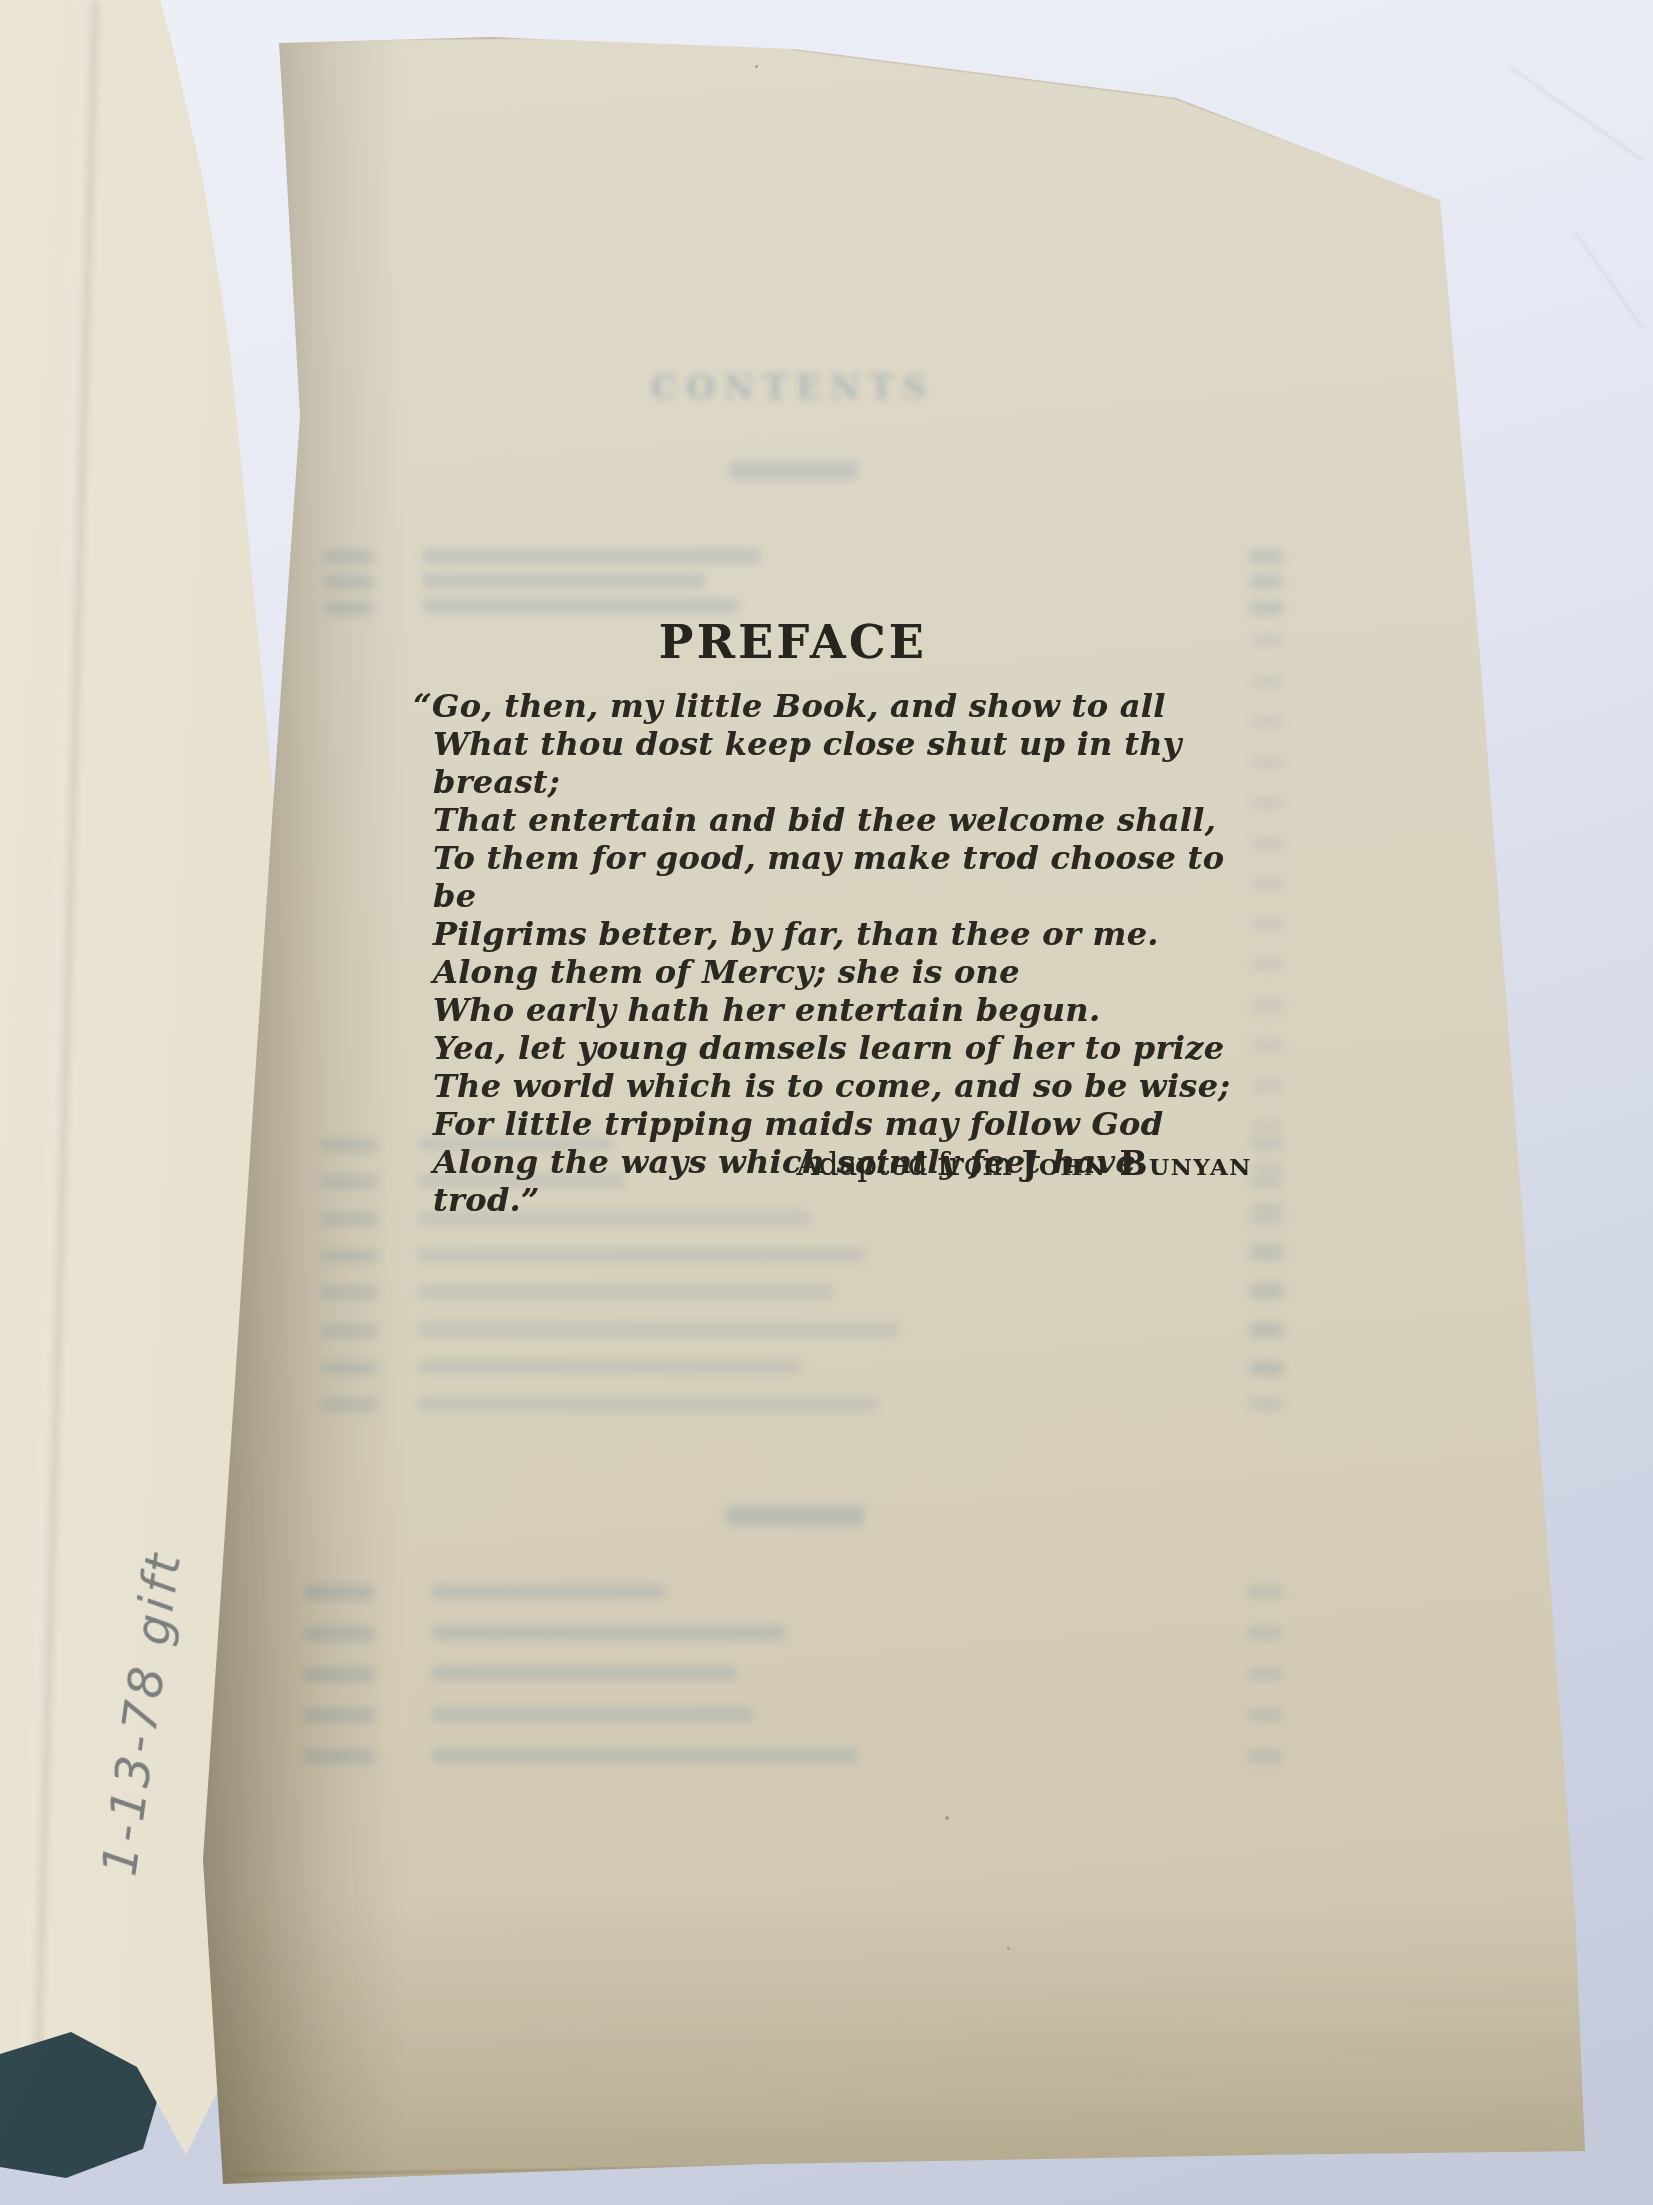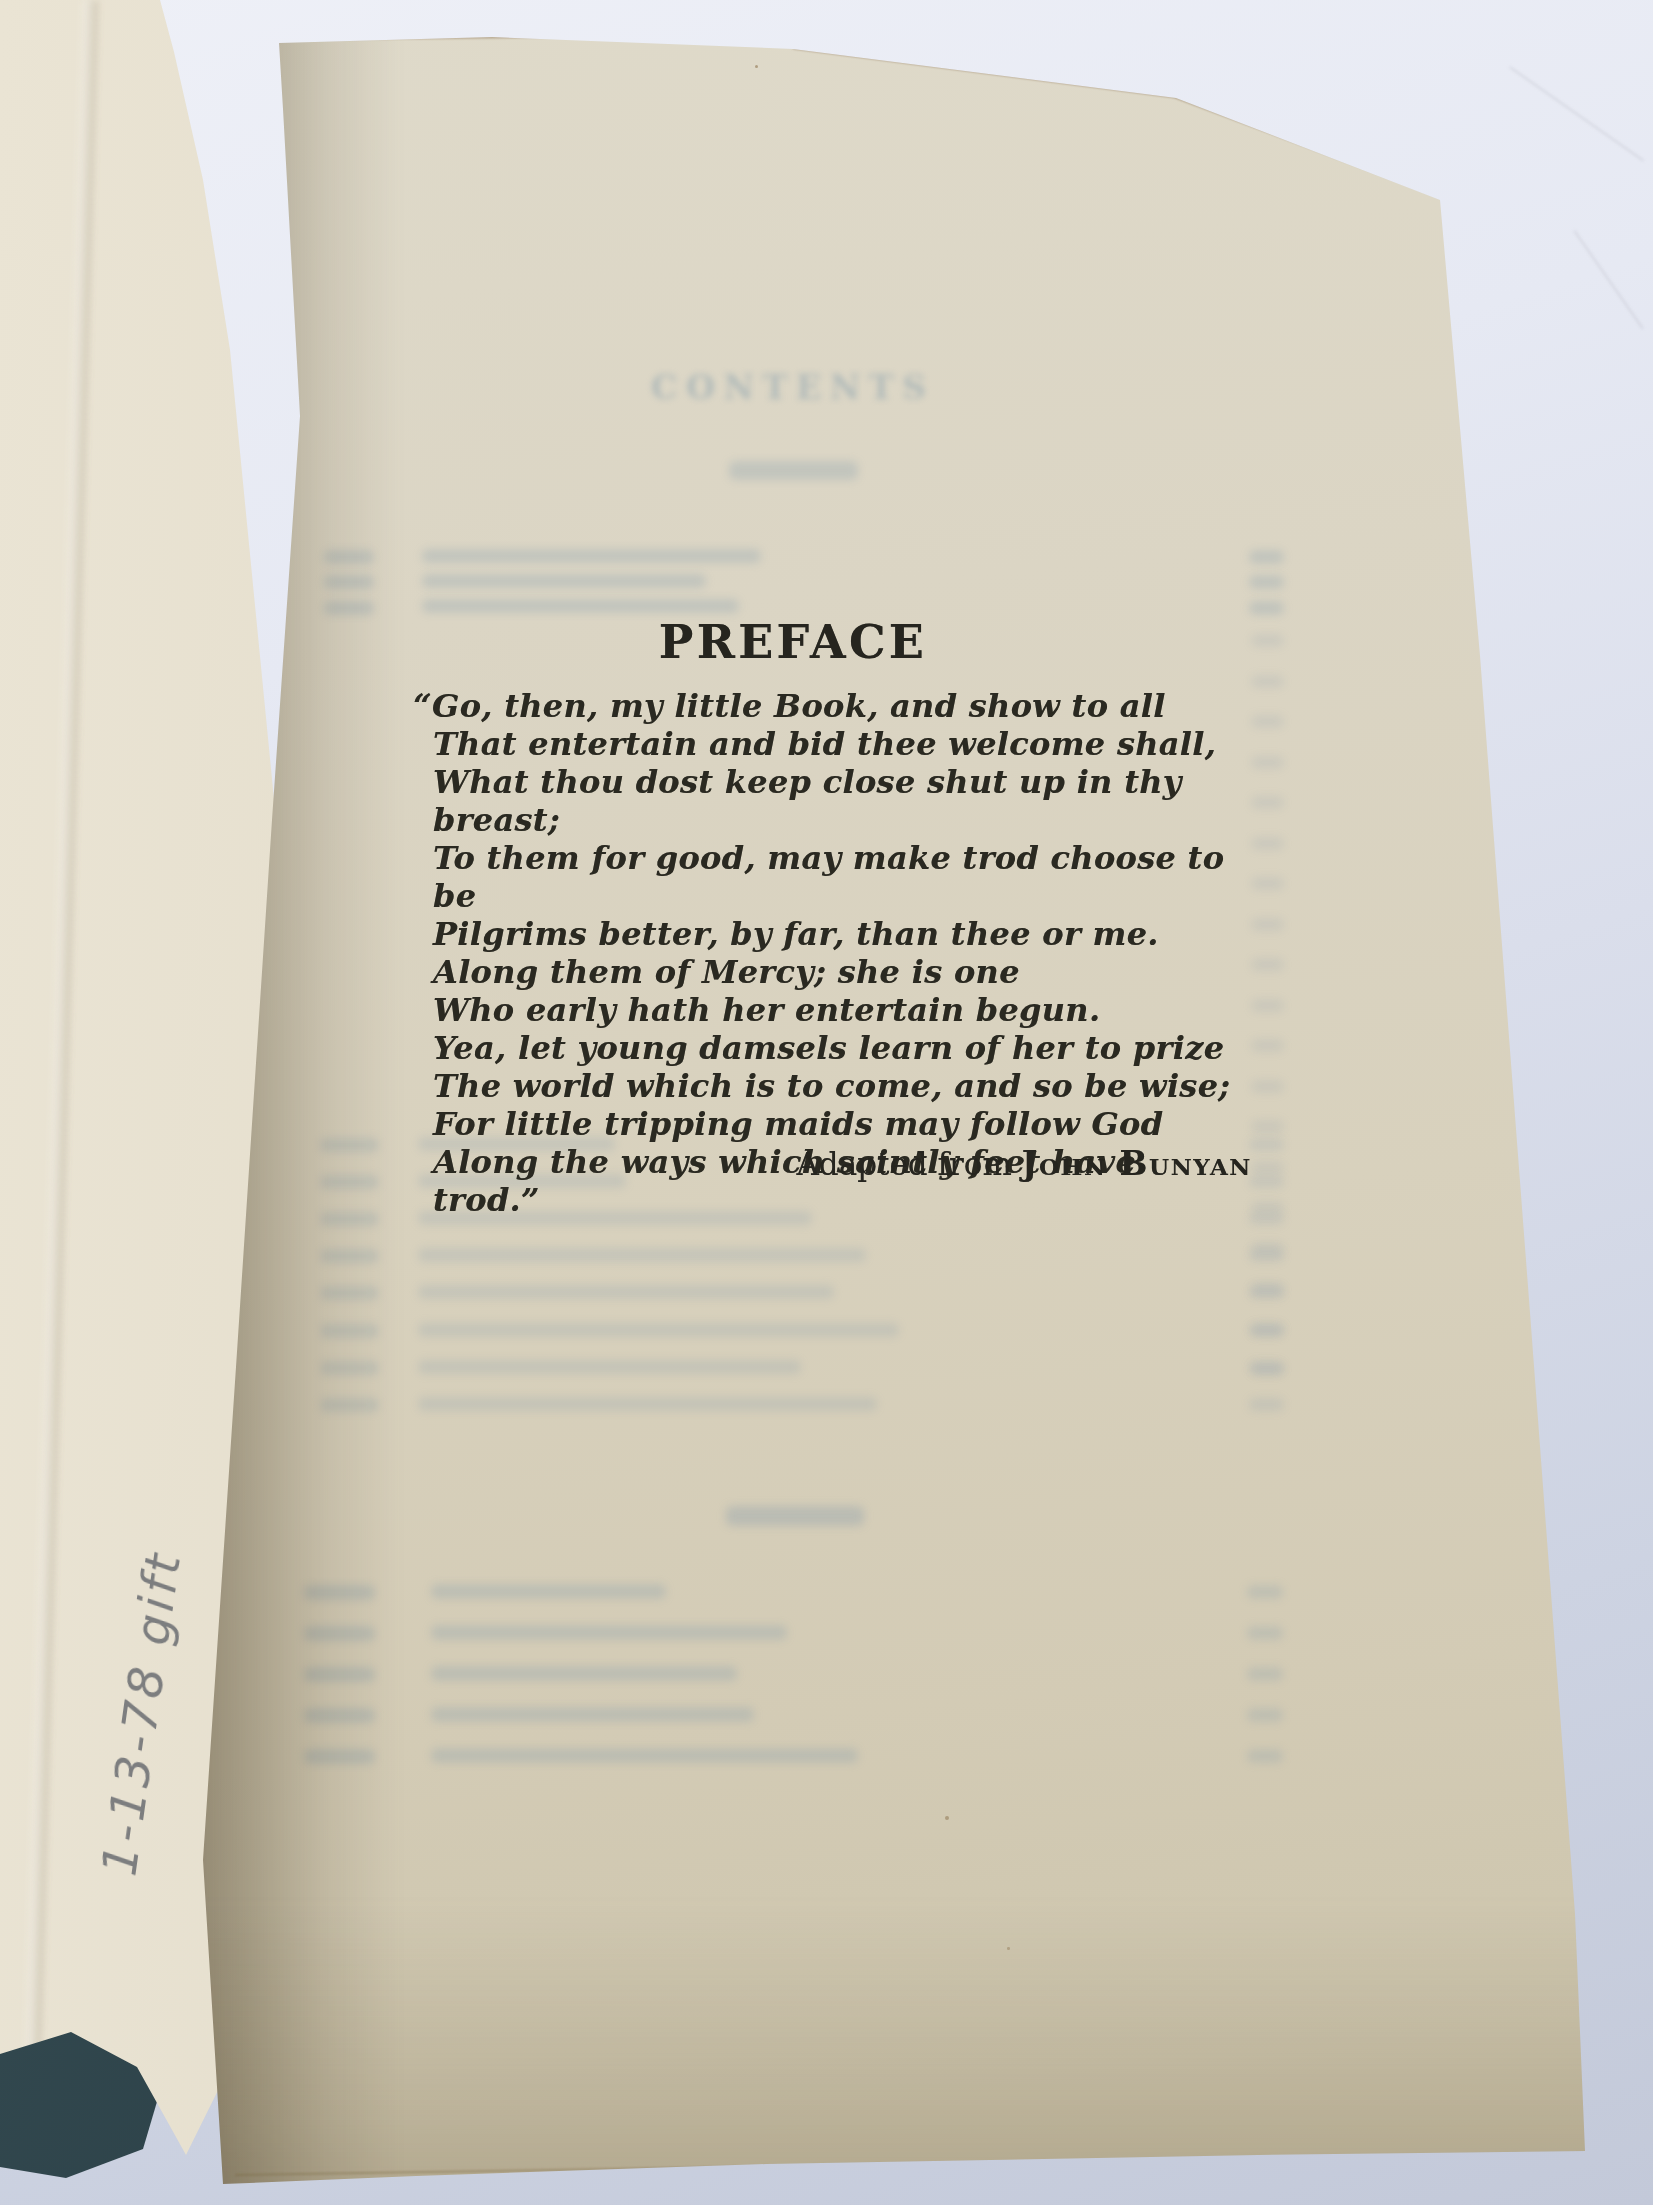--- a/index.html
+++ b/index.html
@@ -151,22 +151,22 @@
         <div class="ghost-row" style="left: 1247px; top: 1708px; width: 36px; height: 14.2px; background: rgba(125, 150, 170, 0.22);"></div>
         <div class="ghost-row" style="left: 304px; top: 1749px; width: 71px; height: 15.3px; background: rgba(125, 150, 170, 0.28);"></div>
         <div class="ghost-row" style="left: 431px; top: 1748px; width: 427px; height: 15.3px; background: rgba(125, 150, 170, 0.26);"></div>
         <div class="ghost-row" style="left: 1247px; top: 1749px; width: 36px; height: 14.2px; background: rgba(125, 150, 170, 0.22);"></div>
       </div>
 
     <h1 class="preface">PREFACE</h1>
 
     <div class="poem">
         <div class="pl">“Go, then, my little Book, and show to all</div>
+        <div class="pl">What thou dost keep close shut up in thy breast;</div>
         <div class="pl">That entertain and bid thee welcome shall,</div>
-        <div class="pl">What thou dost keep close shut up in thy breast;</div>
         <div class="pl">To them for good, may make trod choose to be</div>
         <div class="pl">Pilgrims better, by far, than thee or me.</div>
         <div class="pl">Along them of Mercy; she is one</div>
         <div class="pl">Who early hath her entertain begun.</div>
         <div class="pl">Yea, let young damsels learn of her to prize</div>
         <div class="pl">The world which is to come, and so be wise;</div>
         <div class="pl">For little tripping maids may follow God</div>
         <div class="pl">Along the ways which saintly feet have trod.”</div>
       </div>
 

